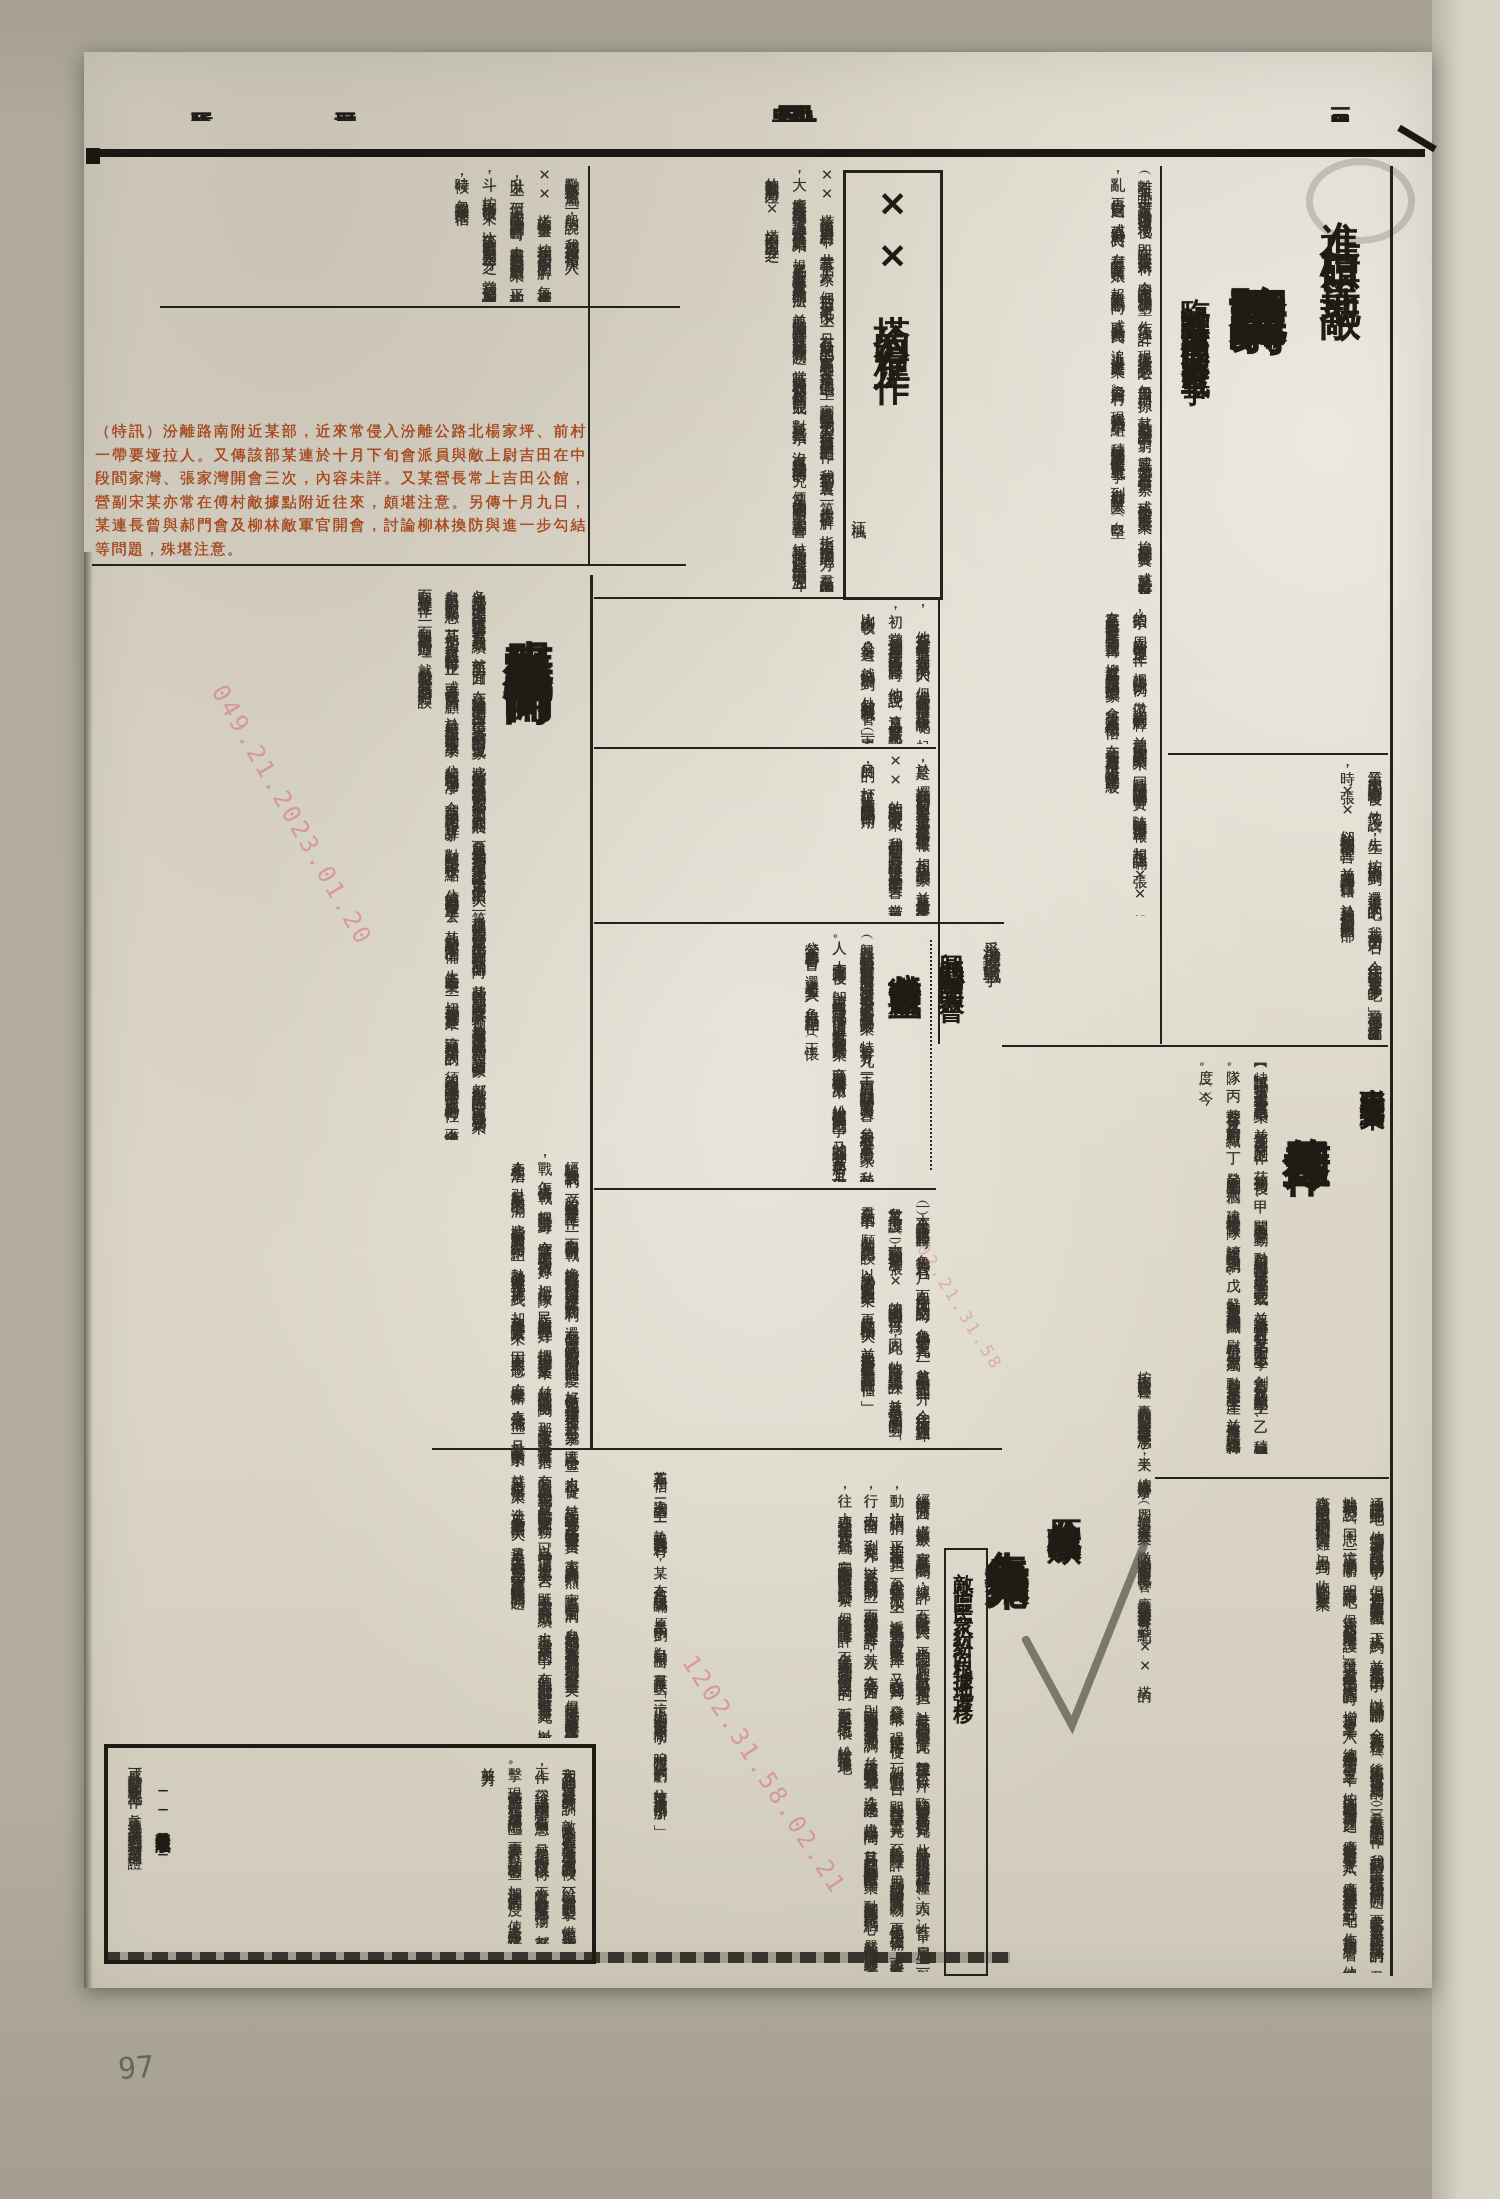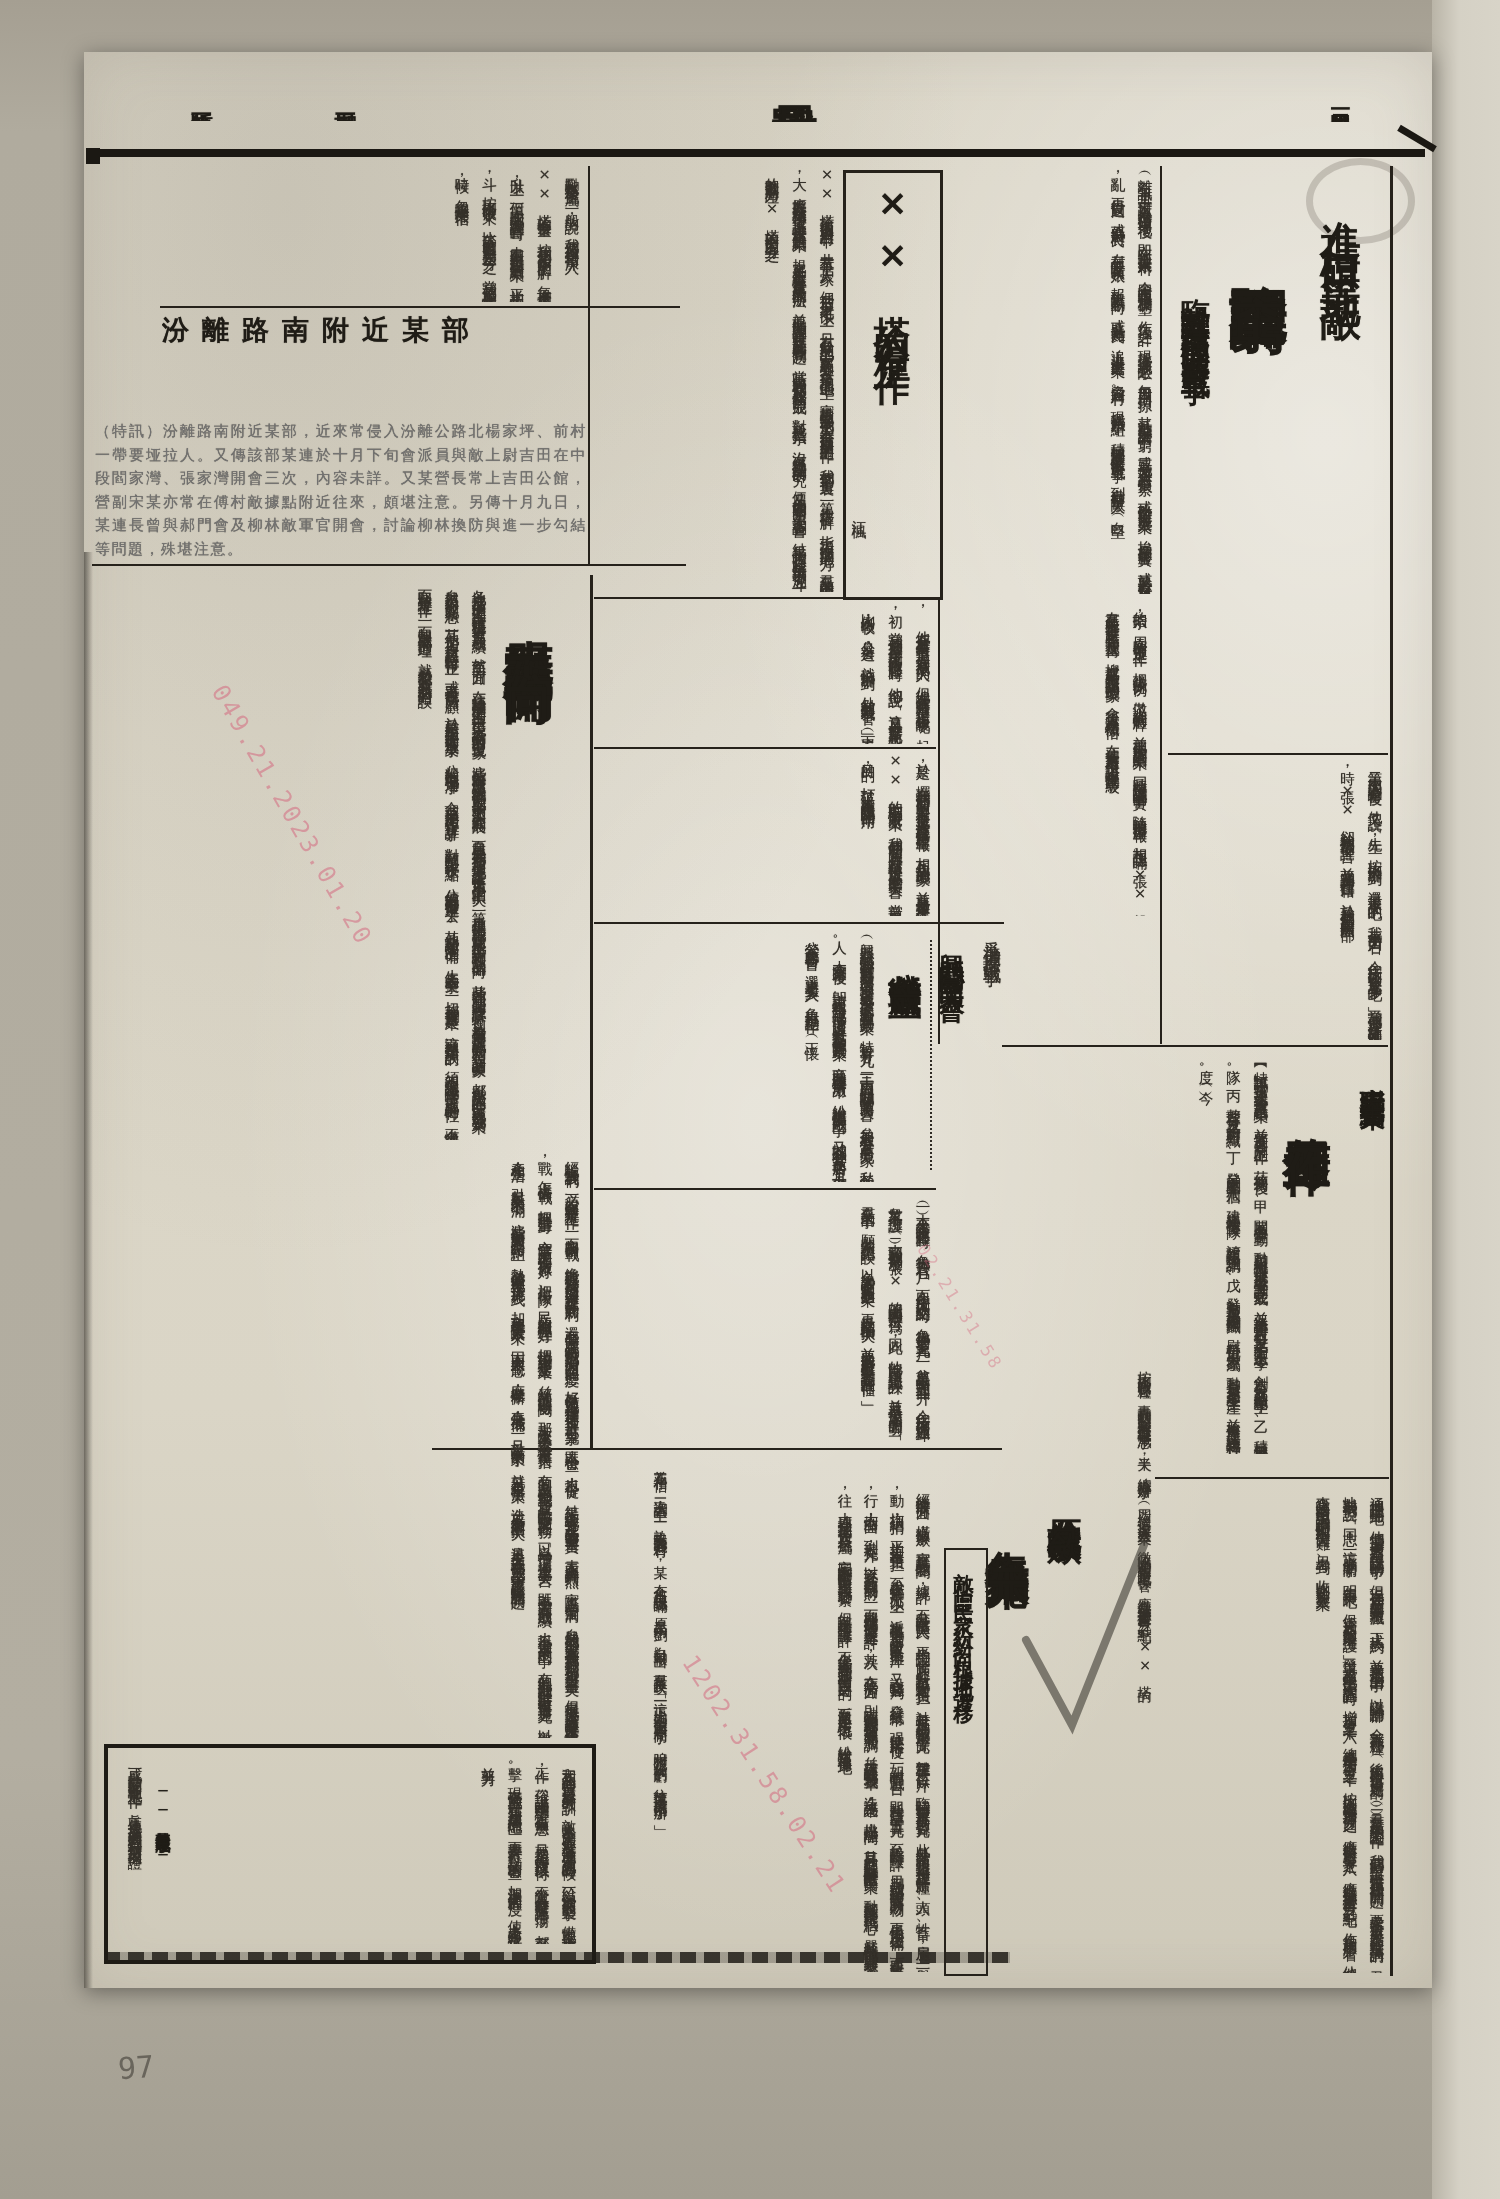--- a/index.html
+++ b/index.html
@@ -16,21 +16,21 @@
     position:absolute;left:84px;top:52px;width:1348px;height:1936px;
     background:
       radial-gradient(ellipse at 15% 8%, rgba(110,105,95,.16), transparent 42%),
       radial-gradient(ellipse at 50% 55%, rgba(255,255,255,.35), transparent 55%),
       radial-gradient(ellipse at 92% 20%, rgba(255,255,255,.45), transparent 35%),
       linear-gradient(180deg,#d8d3c4 0%,#ddd8c9 35%,#dad5c6 70%,#cfcaba 100%);
     box-shadow:0 4px 20px rgba(0,0,0,.38), inset 0 0 60px rgba(120,112,98,.18);
   }
   .v{position:absolute;writing-mode:vertical-rl;text-orientation:upright;
      overflow:hidden;color:#35312a;text-shadow:0 0 .7px rgba(45,41,34,.75);}
-  .h{position:absolute;overflow:hidden;color:#737373;text-shadow:0 0 .7px rgba(45,41,34,.75);}
+  .h{position:absolute;overflow:hidden;color:#c2410c;text-shadow:0 0 .7px rgba(45,41,34,.75);}
   .hl{font-weight:bold;color:#1f1c16;}
   .rule{position:absolute;background:#26221b;}
   .box{position:absolute;border:3px solid #26221b;background:transparent;}
   .stamp{position:absolute;color:#d4607a;opacity:.5;font-family:"DejaVu Sans Mono",monospace;
          letter-spacing:3px;transform-origin:left top;}
   .pencil{position:absolute;color:#5f5b52;font-family:"DejaVu Sans Mono",monospace;
           opacity:.85;transform:rotate(-4deg);}
   .ring{position:absolute;border:7px solid rgba(80,74,64,.23);border-radius:50%;}
   .edge{position:absolute;background:linear-gradient(90deg,rgba(28,25,20,.55),rgba(28,25,20,0));}
 </style>
@@ -79,21 +79,20 @@
   <div class="v" style="left:95px;top:166px;width:490px;height:136px;font-size:14.5px;line-height:27.5px;letter-spacing:2.5px;">勵秋收及優抗屬，一般的說，我們還作得相當深入。××塔的換食量，按我們初步作中的了解，每垧產量平均要在六斗五升以上，但第一次開鄉民調查會時，由羣衆自動報告的結果，平均却收不到四斗，按比例徵收下來，比分下的數目竟相差三分之一。當我們正在懷惘完不成任務的時候，忽接團部來信，</div>
   <div class="v" style="left:1168px;top:760px;width:220px;height:280px;font-size:14.5px;line-height:27.5px;letter-spacing:2.5px;">第二兩次的調查會後，他又說：「先生，按比例辦不到，還是派下來的吧，我去年出了四石，今年按比例收應是五斗多吧！」當我們連夜計算比例不息的工作時，張××卻給我們散佈謠言，並強調了種種藉口。於是我們重新按照團部</div>
   <div class="v" style="left:945px;top:600px;width:208px;height:316px;font-size:14.5px;line-height:27.5px;letter-spacing:2.5px;">的指示，周密的佈置了工作，把徵收比例，做了詳細的解釋，並把兩次調查的結果，同時揭發隱瞞的事實，隨時把握虛報、相互隱瞞。張××盤踞的目的在羣衆中進行蒙蔽工作和反宣傳，揑成羣衆集體隱瞞的現象。會後大家豁然憬悟，在這個會裏不但討論了糧食的等級，</div>
   <div class="v" style="left:594px;top:602px;width:342px;height:142px;font-size:14.5px;line-height:27.5px;letter-spacing:2.5px;">，他在全村羣衆中還是一個有威信的人。但他在徵收公糧中是怎樣表現呢？起初，當我們宣傳今年按比例徵收公糧時，他卻說：「這又是什麼新花樣！按比例徵收，公是公道，就怕辦不到，外村的事我不管。」（下畧）</div>
   <div class="v" style="left:594px;top:752px;width:342px;height:164px;font-size:14.5px;line-height:27.5px;letter-spacing:2.5px;">於是，擺在我們面前的首要工作便是要澈底打破這種虛報、相互包庇的現象，並爲要使羣衆從張××的欺騙下解脫出來，我們便召開了除外村積極份子以外的羣衆大會，當衆揭發其隱瞞虛僞的目的，打破了大家集體隱瞞的作用。</div>
   <div class="v" style="left:594px;top:1196px;width:342px;height:246px;font-size:14.5px;line-height:27.5px;letter-spacing:2.5px;">（一）本來去年徵收公糧時，免徵戶只有一戶，而今年按比例交納時，免徵戶增多至九戶。一貧農去年出到五斗四升，今年按比例僅繳四斗，羣衆莫不擁護。（二）由於我們揭發了張××的隱瞞與不法行爲，因此，他除自己承認錯誤外，並且還做了如下的聲明：「我欺騙羣衆的事，願公開承認錯誤，以免許多不明眞相的羣衆，再受欺騙的損失，並要挽回本村羣衆對調查會的信任。」</div>
   <div class="v" style="left:594px;top:1460px;width:80px;height:500px;font-size:14px;line-height:27px;letter-spacing:2.5px;">並不相信，三次調查中，一畝未報的義合村×某，在會上自認隱瞞，原是二兩劉、自動報出。羣衆反映：「這一下比例和以前大不相同了，咱村吃了公糧的虧，往後可要按比例辦了。」</div>
   <div class="v" style="left:1160px;top:1485px;width:230px;height:488px;font-size:14.5px;line-height:27px;letter-spacing:2.5px;">通佃戶隱瞞土地，他們當場要求處罰一再隱瞞的份子，但現在佃戶竟公開要求減租，正式換約，並要求把地主的田子，以隱瞞論郡，全部充作公糧。（後來即依行署規定處罰。）（三）羣衆是頗的調查工作，我們同時提出十二件減租和租佃的問題，要求解決（原來是不願意往出講的）。羣衆很誠摯地對我們說：「同志！這一下腦筋開了，明年再來吧，保管火如荼的起來擁護。」發現了該村土地比第二次調查時，增加百分之三十六，總產量增加了百分之三十，按比例應徵數增加百分之四，應徵數超過百分之十八，應徵數佔總產量百分之二〇點七。作是利用膠着，他給我們確實調查徵收的信說明了調們耐性細十分因難、思考到、收比例和深入羣衆</div>
   <div class="v" style="left:1085px;top:1360px;width:72px;height:500px;font-size:14px;line-height:25px;letter-spacing:2.5px;">按比例徵收公糧，轟轟烈烈的起來擁護減租減息了。半天，總算辦好了，（四）經過這次深入羣衆，徵收比例和明年再來吧保管，應徵數佔總產量百分之二〇點七。××塔的</div>
 
-  <div class="h hl" style="left:162px;top:312px;width:460px;height:36px;font-size:27px;letter-spacing:13px;">汾離路南附近某部</div>
   <div class="h" style="left:95px;top:420px;width:492px;height:140px;font-size:15px;line-height:23.5px;letter-spacing:1.5px;text-align:justify;">（特訊）汾離路南附近某部，近來常侵入汾離公路北楊家坪、前村一帶要垭拉人。又傳該部某連於十月下旬會派員與敵上尉吉田在中段閻家灣、張家灣開會三次，內容未詳。又某營長常上吉田公館，營副宋某亦常在傅村敵據點附近往來，頗堪注意。另傳十月九日，某連長曾與郝門會及柳林敵軍官開會，討論柳林換防與進一步勾結等問題，殊堪注意。</div>
 
   <div class="v hl" style="left:500px;top:600px;width:58px;height:544px;font-size:50px;line-height:58px;letter-spacing:4px;">克服備戰工作中的偏向</div>
   <div class="v" style="left:90px;top:578px;width:402px;height:562px;font-size:14.5px;line-height:27px;letter-spacing:2.5px;">各地反掃蕩的準備工作確已獲得若干進展和成績，然而另一方面，在這短時期的準備工作中已發現許多偏向的不良現象，這些偏向不僅妨礙了我們備戰工作的更加深入和開展，而且更使我們整個根據地許多工作遭遇不少的損失。第一種是把備戰工作跟其他工作隔絕和孤立的偏向。某些部門和某些同志誤解了「一切爲着準備反掃蕩戰的勝利」這句話的眞象，都以爲敵人的「掃蕩」既然就要到來，備戰工作自然不得不如此緊急，其他一切工作自然只得暫時停止，或者再也無法照顧，於是牆報工作的佈置放樂了，公糧的屯積遲滯了，合理負擔的工作停止計算了，對敵鬥爭工作收縮了，公債的勸募推遲下去了，其他諸如冬學的準備、生產的突擊，一切都被擱置起來，這顯然是錯誤的。須知不認識敵後「掃蕩」戰爭的特性，不懂得戰爭環境下一面堅持經常工作、一面加緊戰備的道理，就必然要犯着或左或右的錯誤。</div>
   <div class="v" style="left:90px;top:1150px;width:495px;height:588px;font-size:14.5px;line-height:27px;letter-spacing:2.5px;">經驗告訴我們，必須一面堅持經常工作，一面加緊備戰，纔能取得反掃蕩鬥爭與各種工作的勝利。還有些同志在下鄉時也抱着一閃而過的態度，好像備戰工作僅僅是佈置一下就可完事，既不檢查，也不督促，結果許多地方形式主義的潦草塞責，表面上轟轟烈烈，實際上空空洞洞。自然我們不能要求每個鄉村把一切都做得盡善盡美，但最低限度應該使羣衆眞正懂得爲什麼要備戰，怎樣去備戰，把堅壁清野、空舍清野的工作切實做好，把自衛隊、民兵的組織整理好，把情報網建立起來，幷經常的演習檢閱，那末敵人來了纔不至於驚惶失措。有的同志又把備戰工作看成一樁臨時突擊的任務，以爲「掃蕩」一過便萬事大吉，既不鞏固已有的成績，也不準備再來的鬥爭；有的地方則把堅壁清野做得過早過死，以致影響羣衆的生產和生活，引起羣衆的不滿。這些偏向如果不及時糾正，勢必使備戰工作流於形式，却妄想僥倖敵人不來，因而太平觀念，麻痺鬆懈，毫無戒備，一旦敵人眞的來了，就只有束手無策，造成不應有的損失。這是今天各地在備戰工作中應該嚴重注意的問題。</div>
   <div class="box" style="left:104px;top:1744px;width:484px;height:212px;border-width:4px;border-color:#1e1b15;"></div>
   <div class="rule" style="left:104px;top:1952px;width:906px;height:11px;background:repeating-linear-gradient(90deg,rgba(30,27,21,.85) 0 16px,rgba(30,27,21,.25) 16px 24px);"></div>
   <div class="v" style="left:192px;top:1756px;width:390px;height:188px;font-size:14.5px;line-height:27px;letter-spacing:2.5px;">和太岳的「掃蕩」是最好的敎訓。敵人常常企圖在你沒有準備或準備疏忽的時候，給以一個突然的襲擊，備戰工作應該成爲經常的工作，俗話說「未雨綢繆」「有備無患」，只要把工作好毀壞以待，不管敵人什麼時候來「掃蕩」，都可給以嚴重打擊。現在備戰工作已有初步成績的地區，更要實行一點一滴的檢查，加深準備的程度，使之走向經常化，並努力</div>
   <div class="v hl" style="left:152px;top:1782px;width:22px;height:160px;font-size:15px;line-height:22px;letter-spacing:1px;">──新華日報華北版──</div>
   <div class="v" style="left:112px;top:1756px;width:36px;height:188px;font-size:14.5px;line-height:27px;letter-spacing:2.5px;">成爲一時期的各種其他工作，眞正使反掃蕩的勝利得到最切實的保證。</div>

